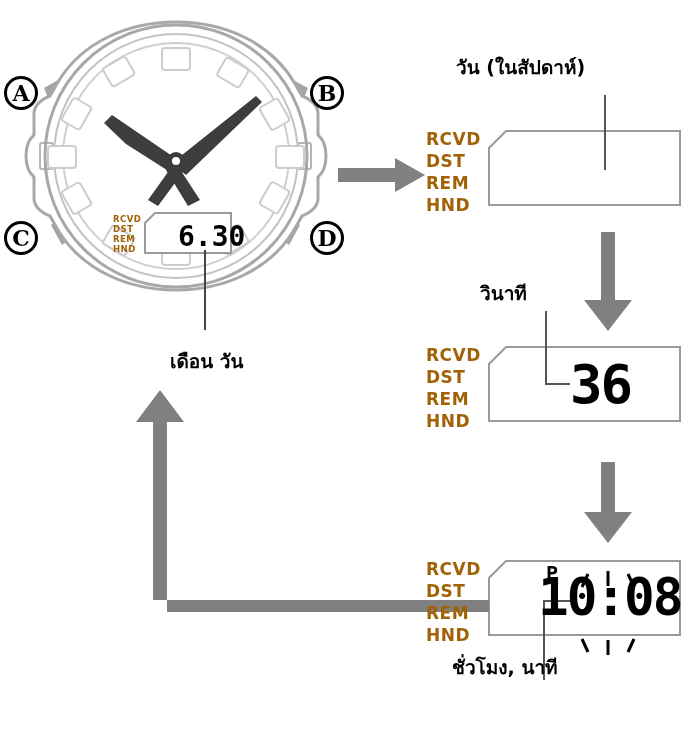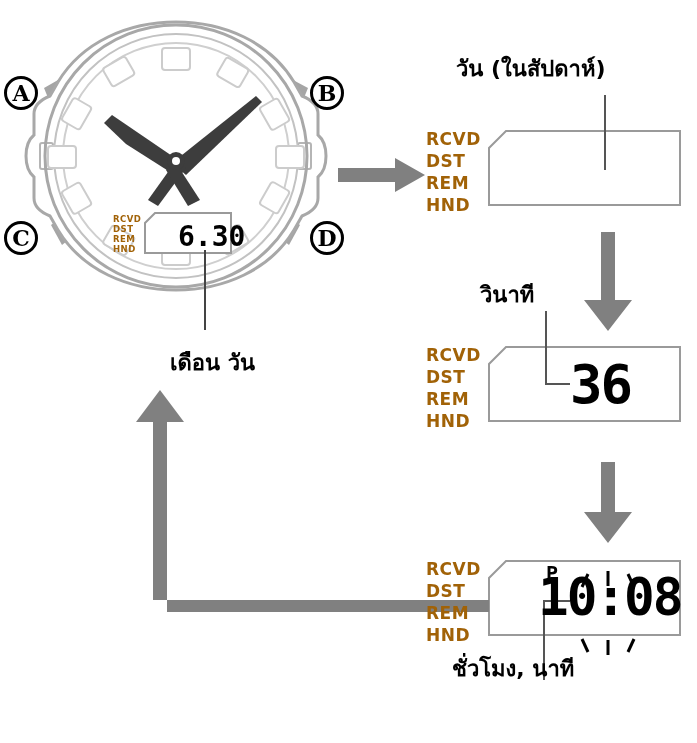--- a/index.html
+++ b/index.html
@@ -19,21 +19,21 @@
   }
   #stage > svg.layer {
     position: absolute;
     left: 0;
     top: 0;
   }
   .thai-label {
     position: absolute;
     color: #000000;
     font-family: "DejaVu Sans", "Liberation Sans", sans-serif;
-    font-size: 22px;
+    font-size: 19px;
     font-weight: 700;
     white-space: nowrap;
     line-height: 1;
   }
   .lcd-tags {
     position: absolute;
     color: #a16207;
     font-family: "DejaVu Sans", "Liberation Sans", sans-serif;
     font-weight: 700;
     line-height: 1.17;

